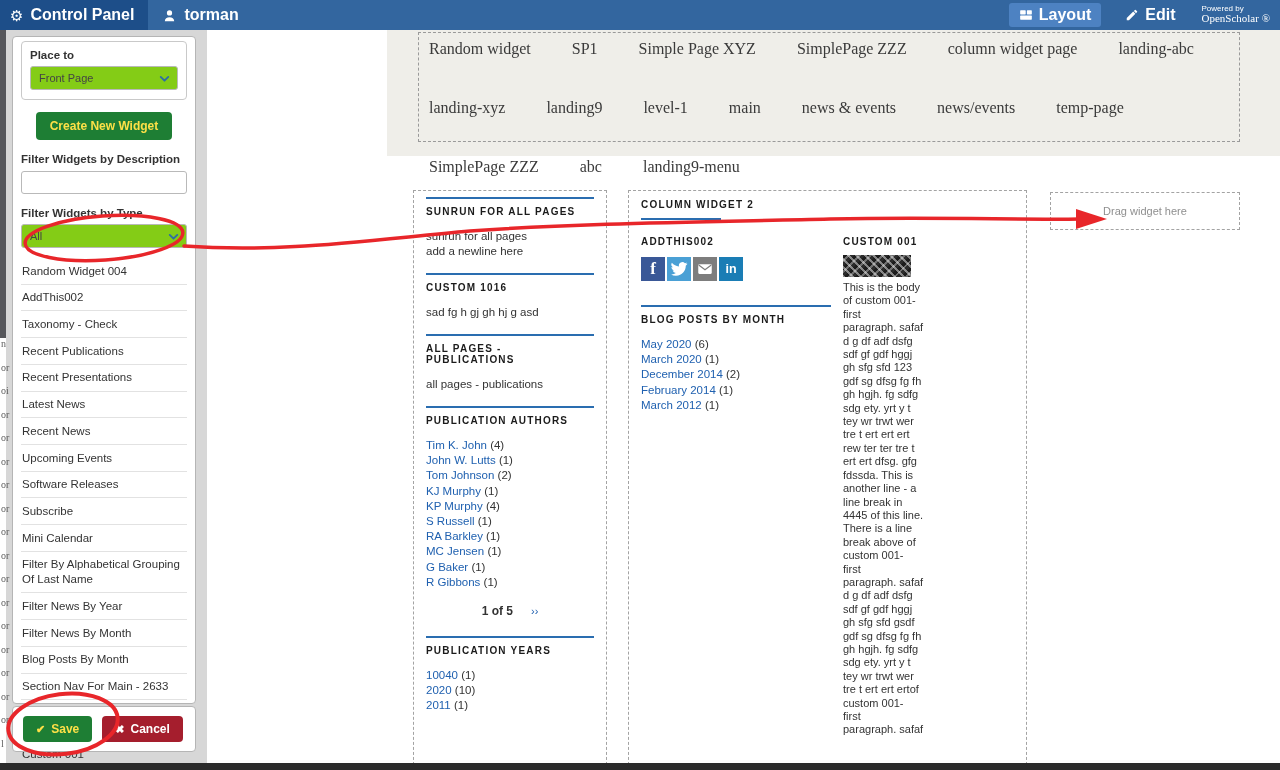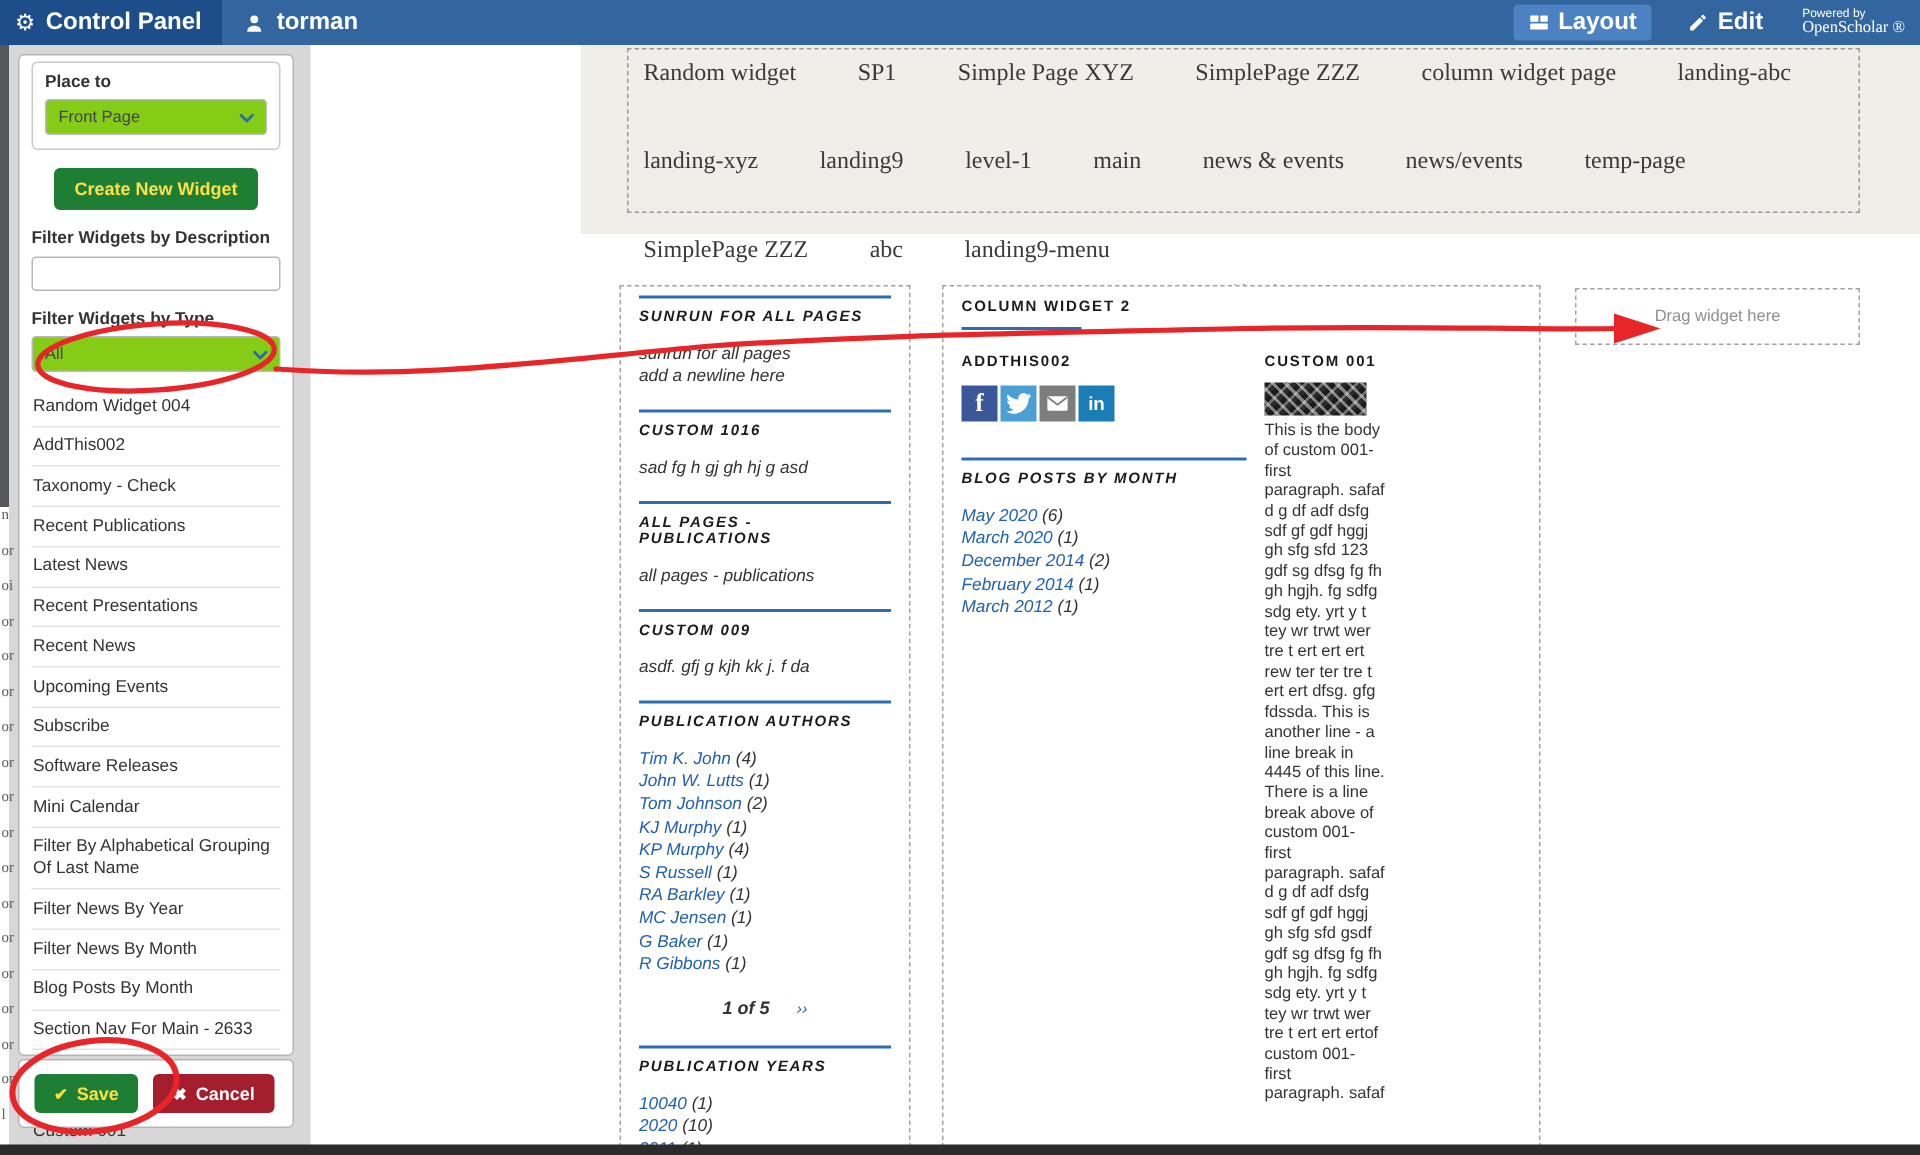--- a/index.html
+++ b/index.html
@@ -53,21 +53,21 @@
   .drag-here { font-size:11px; color:#8f8f8f; text-align:center; }
   #menu-drag { margin-top:12px; }
 
   
   .dashed-col { position:absolute; border:1px dashed #a3a3a3; background:#fff; z-index:1; overflow:hidden; }
   #col-left { left:413px; top:190px; width:194px; height:580px; padding:6px 12px; }
   #col-mid { left:628px; top:190px; width:399px; height:580px; padding:8px 12px; }
   #drop-right { left:1050px; top:192px; width:190px; height:38px; display:flex; align-items:center; justify-content:center; }
 
   .wtitle { font-size:10px; font-weight:bold; letter-spacing:1.2px; color:#1b1b1b; }
-  .widget { border-top:2px solid #2a6db0; padding-top:7px; margin-bottom:14px;font-style:italic; }
+  .widget { border-top:2px solid #2a6db0; padding-top:7px; margin-bottom:14px; }
   .widget .wtitle { margin-bottom:12px; }
   .wbody { font-size:11.5px; color:#333; line-height:15px; white-space:pre-line; margin-bottom:14px; }
   .linklist { margin-bottom:6px; }
   .linkrow { font-size:11.5px; line-height:15.2px; }
   .linkrow a { color:#2061b0; text-decoration:none; }
   .linkrow .count { color:#333; }
   .pager { text-align:center; margin:14px 0 18px; font-size:12px; color:#333; }
   .pager b { font-weight:bold; }
   .pager a { color:#2061b0; text-decoration:none; margin-left:18px; font-size:11px; }
 
@@ -184,26 +184,26 @@
           <path d="M5 9l7 7 7-7" fill="none" stroke="#2e6da4" stroke-width="3.4" stroke-linecap="round" stroke-linejoin="round"></path>
         </svg>
     </div>
 
     <ul id="widget-list">
 
     <li>Random Widget 004</li>
         <li>AddThis002</li>
         <li>Taxonomy - Check</li>
         <li>Recent Publications</li>
+        <li>Recent Presentations</li>
         <li>Latest News</li>
-        <li>Recent Presentations</li>
         <li>Recent News</li>
         <li>Upcoming Events</li>
+        <li>Software Releases</li>
         <li>Subscribe</li>
-        <li>Software Releases</li>
         <li>Mini Calendar</li>
         <li>Filter By Alphabetical Grouping Of Last Name</li>
         <li>Filter News By Year</li>
         <li>Filter News By Month</li>
         <li>Blog Posts By Month</li>
         <li>Section Nav For Main - 2633</li>
         <li>Section Nav For Landing-Abc - 2631</li>
         <li>Custom 001</li>
         <li>Twitter</li>
       </ul>
@@ -257,24 +257,20 @@
         <div class="widget">
           <div class="wtitle">CUSTOM 1016</div>
           <div class="wbody">sad fg h gj gh hj g  asd</div>
         </div>
 
         <div class="widget">
           <div class="wtitle">ALL PAGES - PUBLICATIONS</div>
           <div class="wbody">all pages - publications</div>
         </div>
 
-        <div class="widget">
-          <div class="wtitle">CUSTOM 009</div>
-          <div class="wbody">asdf. gfj g kjh kk j. f da</div>
-        </div>
       </div>
 
     <div class="widget">
       <div class="wtitle">PUBLICATION AUTHORS</div>
       <div class="linklist">
 
       <div class="linkrow"><a href="#">Tim K. John</a> <span class="count">(4)</span></div>
           <div class="linkrow"><a href="#">John W. Lutts</a> <span class="count">(1)</span></div>
           <div class="linkrow"><a href="#">Tom Johnson</a> <span class="count">(2)</span></div>
           <div class="linkrow"><a href="#">KJ Murphy</a> <span class="count">(1)</span></div>

